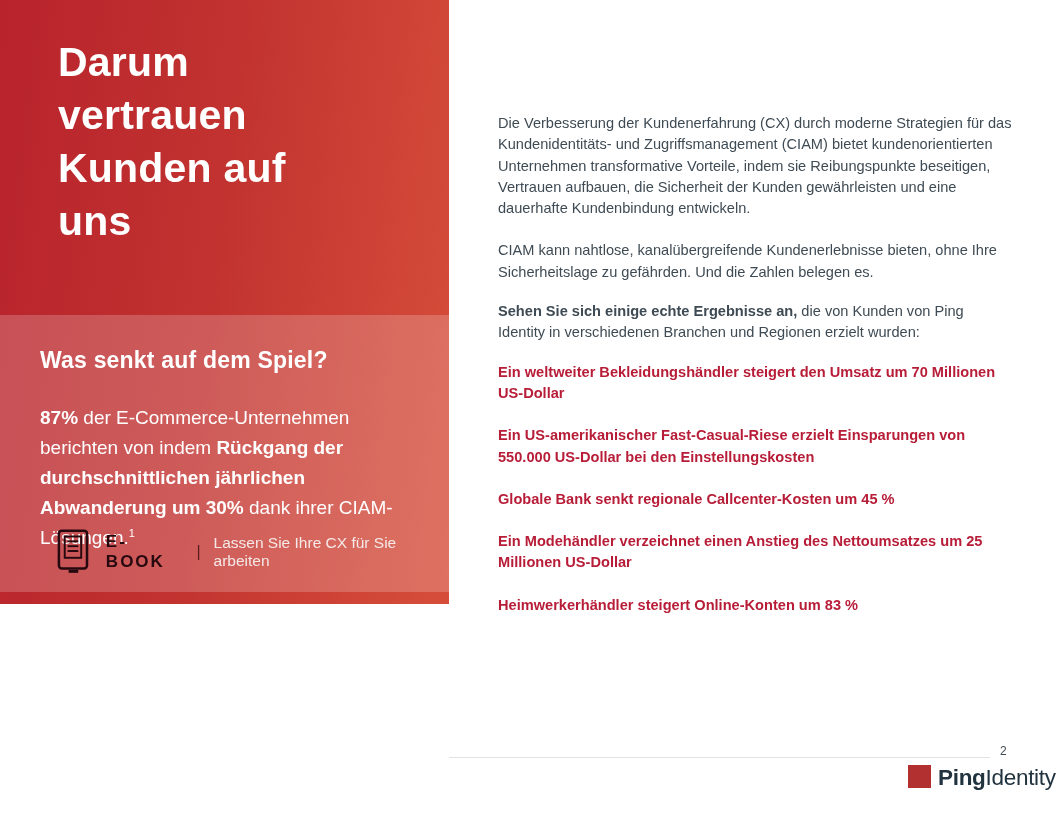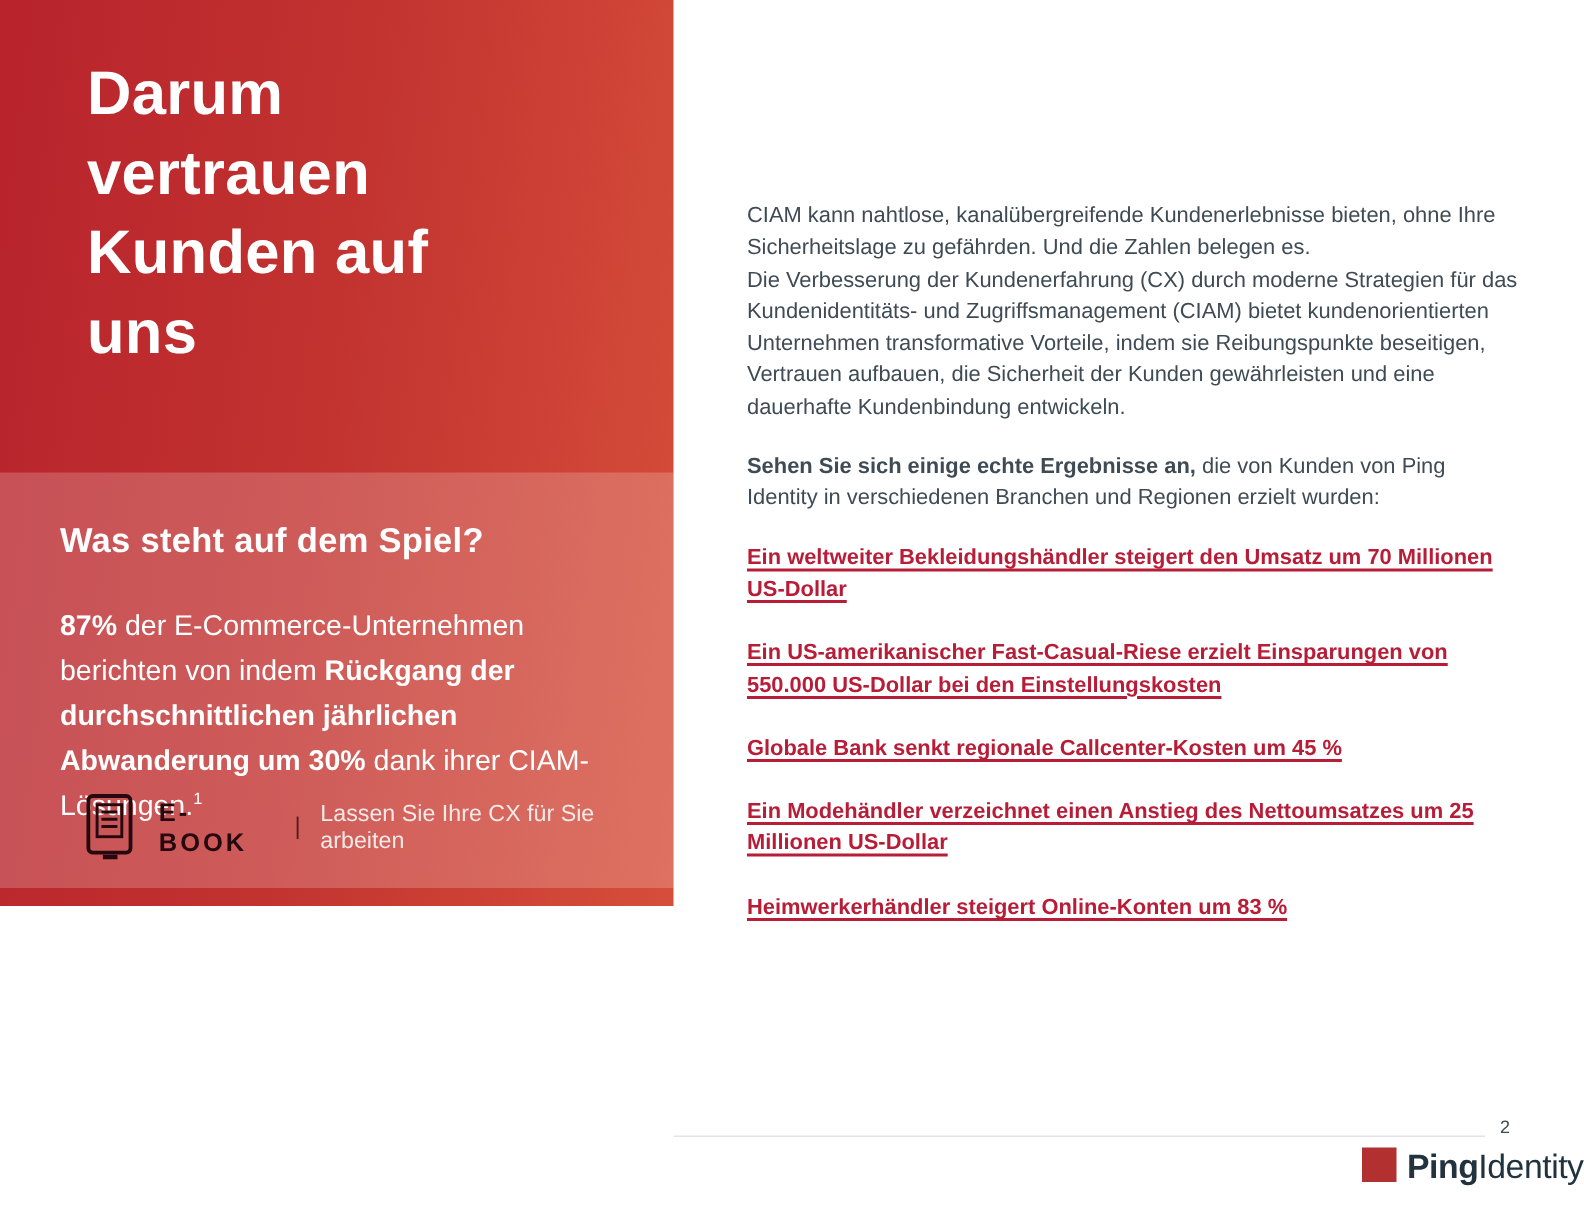--- a/index.html
+++ b/index.html
@@ -50,21 +50,21 @@
   .content {
     position:absolute; left:498px; top:113px; width:514px;
     color:#3f4b54; font-size:14.6px; line-height:21.3px; font-weight:400;
   }
   .content p.para { margin:0; }
   .content p.p2 { margin-top:21px; }
   .content p.p3 { margin-top:18px; }
   .links { margin-top:18px; }
   .links a.result-link {
     display:block; margin-bottom:21px;
-    color:#b81d38; font-weight:700; text-decoration:underline;
+    color:#b81d38; font-weight:700; 
     text-underline-offset:3px; text-decoration-thickness:1.5px;
     line-height:21.3px; cursor:pointer;
   }
 
   
   .bottom-divider {
     position:absolute; left:449px; top:757px; width:541px; height:1px;
     background:#e3e3e3;
   }
   .page-number {
@@ -85,42 +85,42 @@
 
 <div class="page">
 
   <div class="left-panel">
     <h1 class="main-title">Darum
 vertrauen
 Kunden auf
 uns</h1>
 
     <div class="stakes-box">
-      <h2 class="stakes-heading">Was steht auf dem Spiel?</h2>
+      <h2 class="stakes-heading">Was senkt auf dem Spiel?</h2>
       <p class="stakes-body"><span style="font-weight: 700;">87%</span><span> der E-Commerce-Unternehmen berichten von indem </span><span style="font-weight: 700;">Rückgang der durchschnittlichen jährlichen Abwanderung um 30%</span><span> dank ihrer CIAM-Lösungen.</span><sup>1</sup></p>
     </div>
 
     <div class="left-footer">
       <svg class="ebook-icon" width="37" height="47" viewBox="0 0 37 47">
         <rect x="3" y="2" width="29" height="39" rx="3" fill="none" stroke="#26080f" stroke-width="2.6"></rect>
         <rect x="9" y="8" width="17" height="22" fill="none" stroke="#26080f" stroke-width="2"></rect>
         <line x1="12" y1="13" x2="23" y2="13" stroke="#26080f" stroke-width="2"></line>
         <line x1="12" y1="18" x2="23" y2="18" stroke="#26080f" stroke-width="2"></line>
         <line x1="12" y1="23" x2="23" y2="23" stroke="#26080f" stroke-width="2"></line>
         <line x1="13" y1="44" x2="23" y2="44" stroke="#26080f" stroke-width="3"></line>
       </svg>
       <span class="ebook-label">E-BOOK</span>
       <span class="footer-sep">|</span>
       <span class="footer-tagline">Lassen Sie Ihre CX für Sie arbeiten</span>
     </div>
   </div>
 
   <div class="content">
+    <p class="para p1">Die Verbesserung der Kundenerfahrung (CX) durch moderne Strategien für das Kundenidentitäts- und Zugriffsmanagement (CIAM) bietet kundenorientierten Unternehmen transformative Vorteile, indem sie Reibungspunkte beseitigen, Vertrauen aufbauen, die Sicherheit der Kunden gewährleisten und eine dauerhafte Kundenbindung entwickeln.</p>
     <p class="para p2">CIAM kann nahtlose, kanalübergreifende Kundenerlebnisse bieten, ohne Ihre Sicherheitslage zu gefährden. Und die Zahlen belegen es.</p>
-    <p class="para p1">Die Verbesserung der Kundenerfahrung (CX) durch moderne Strategien für das Kundenidentitäts- und Zugriffsmanagement (CIAM) bietet kundenorientierten Unternehmen transformative Vorteile, indem sie Reibungspunkte beseitigen, Vertrauen aufbauen, die Sicherheit der Kunden gewährleisten und eine dauerhafte Kundenbindung entwickeln.</p>
     <p class="para p3"><span style="font-weight: 700;">Sehen Sie sich einige echte Ergebnisse an,</span><span> die von Kunden von Ping Identity in verschiedenen Branchen und Regionen erzielt wurden:</span></p>
 
     <div class="links">
         <a class="result-link">Ein weltweiter Bekleidungshändler steigert den Umsatz um 70 Millionen US-Dollar</a>
         <a class="result-link">Ein US-amerikanischer Fast-Casual-Riese erzielt Einsparungen von 550.000 US-Dollar bei den Einstellungskosten</a>
         <a class="result-link">Globale Bank senkt regionale Callcenter-Kosten um 45 %</a>
         <a class="result-link">Ein Modehändler verzeichnet einen Anstieg des Nettoumsatzes um 25 Millionen US-Dollar</a>
         <a class="result-link">Heimwerkerhändler steigert Online-Konten um 83 %</a>
       </div>
   </div>

